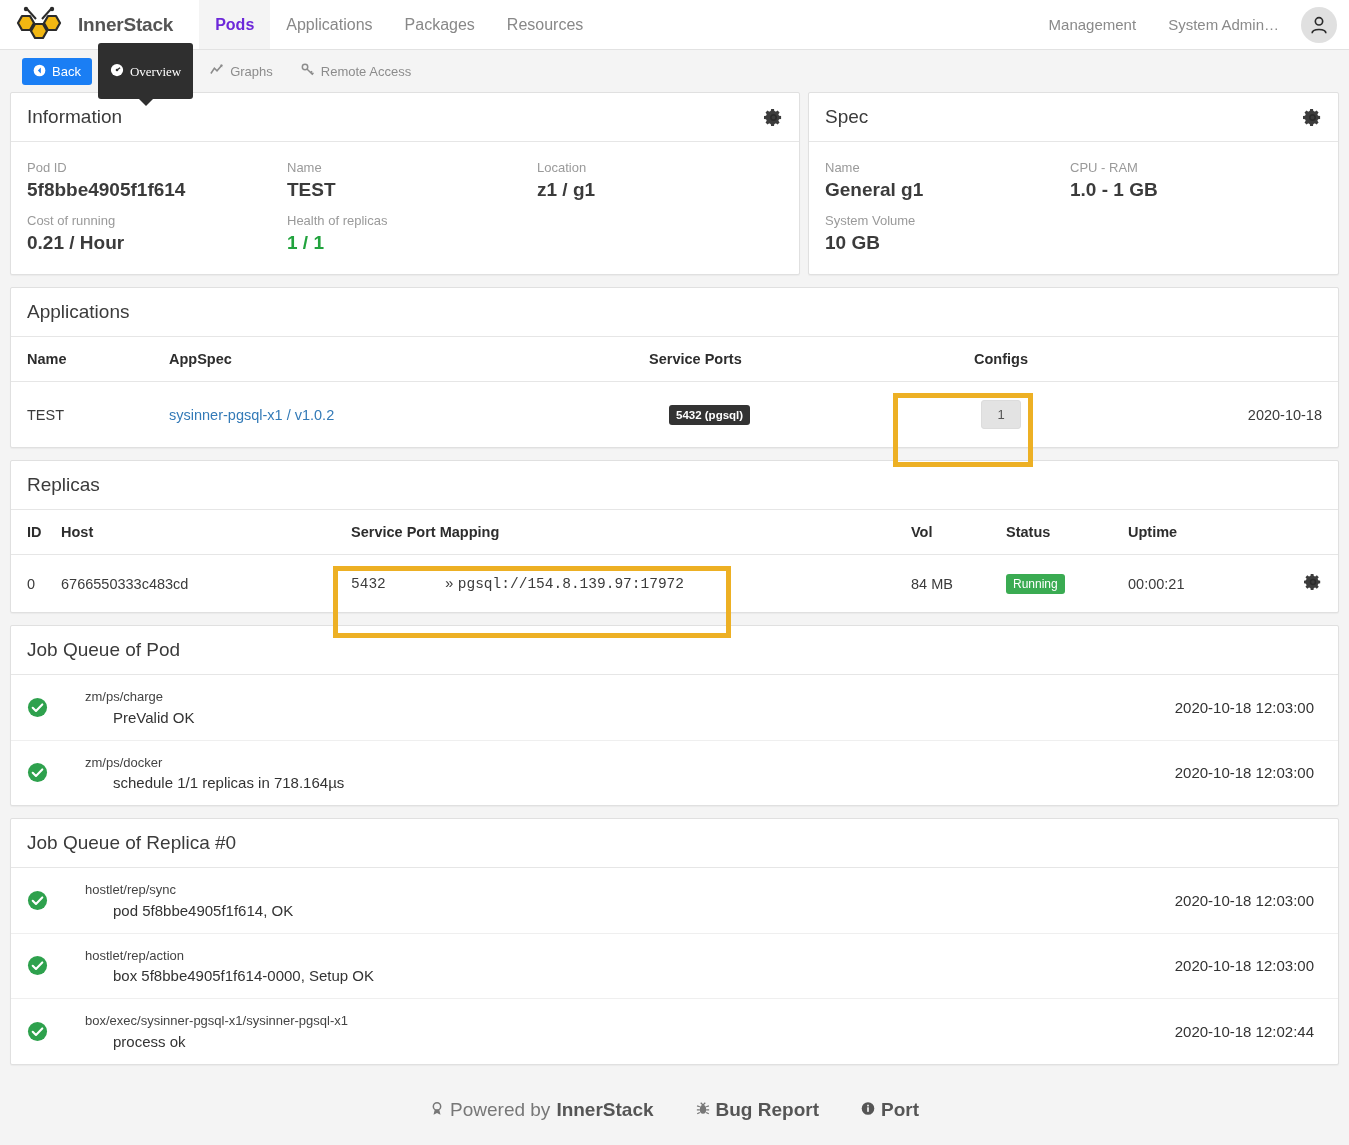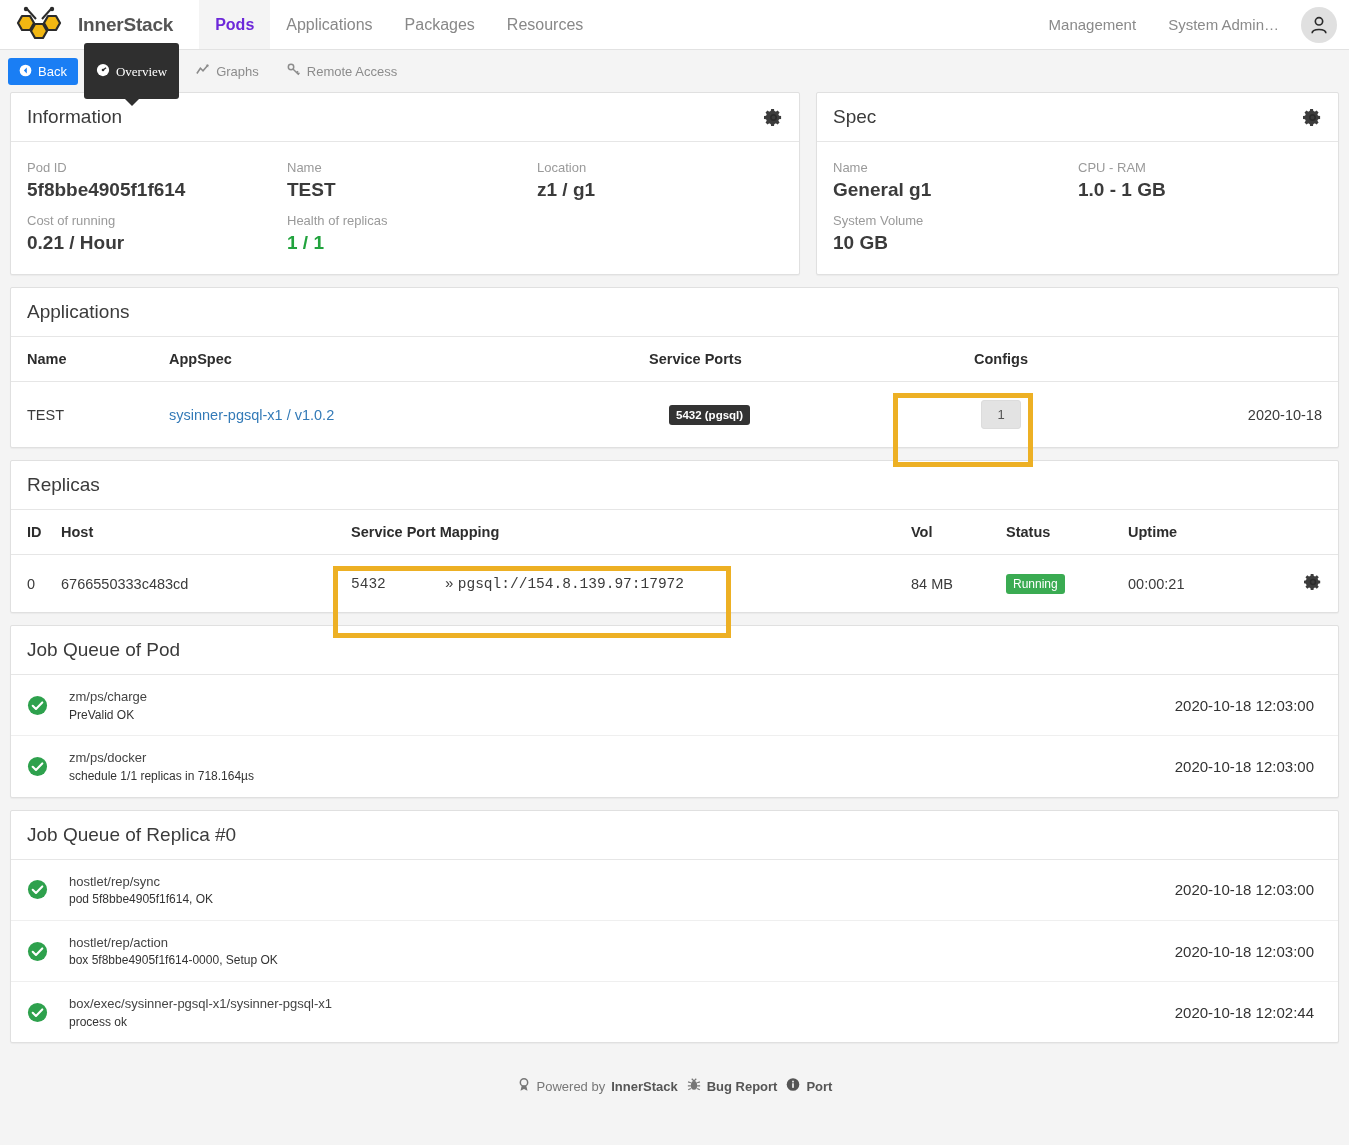--- a/index.html
+++ b/index.html
@@ -66,20 +66,21 @@
   }
 
   
   .toolbar {
     height: 42px;
     display: flex;
     align-items: center;
     padding: 0 8px;
     gap: 6px;
     position: relative;
+    margin-left: 14px;
   }
   .btn {
     display: inline-flex;
     align-items: center;
     gap: 6px;
     font-size: 13px;
     padding: 6px 11px;
     border-radius: 3px;
     cursor: pointer;
     border: none;
@@ -99,21 +100,21 @@
     left: 50%; bottom: -7px;
     transform: translateX(-50%);
     border-left: 8px solid transparent;
     border-right: 8px solid transparent;
     border-top: 8px solid #2f2f2f;
   }
   .btn-plain { background: transparent; color: #8c8c8c; }
 
   
   .wrap { padding: 0 10px; }
-  .row-2 { display: flex; gap: 16px; }
+  .row-2 { display: flex; gap: 8px; }
   .panel {
     background: #fff;
     border: 1px solid #e0e0e0;
     border-radius: 2px;
     box-shadow: 0 1px 1px rgba(0,0,0,0.04);
     margin-bottom: 12px;
   }
   .panel-head {
     padding: 13px 16px;
     border-bottom: 1px solid #e6e6e6;
@@ -199,36 +200,37 @@
     pointer-events: none;
     z-index: 30;
   }
 
   
   .jq-row {
     display: flex;
     align-items: center;
     padding: 12px 16px;
     border-bottom: 1px solid #efefef;
+    gap: 16px;
   }
   .jq-row:last-child { border-bottom: none; }
   .jq-ico { width: 42px; flex: 0 0 42px; display: flex; align-items: center; }
   .jq-text { flex: 1 1 auto; }
   .jq-name { font-size: 13px; color: #444; line-height: 1.5; }
-  .jq-desc { font-size: 12px; color: #333; line-height: 1.4; }
+  .jq-desc { font-size: 15px; color: #333; line-height: 1.4; margin-left: 28px; }
   .jq-time { font-size: 15px; color: #333; text-align: right; padding-right: 8px; white-space: nowrap; }
 
   
   .footer {
     display: flex;
     align-items: flex-end;
     justify-content: center;
-    gap: 9px;
+    gap: 42px;
     padding: 22px 0 18px 0;
-    font-size: 13px;
+    font-size: 19px;
     color: #777;
   }
   .footer .f-item { display: inline-flex; align-items: center; gap: 6px; cursor: pointer; }
   .footer b { color: #555; }
 </style>
 </head>
 <body>
 
 <div class="navbar">
   <div class="brand-logo">

